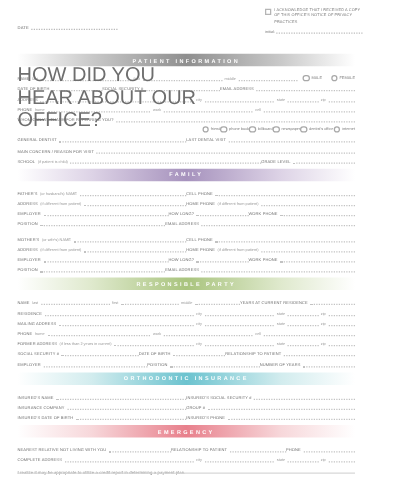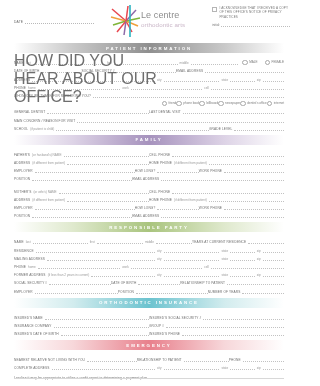--- a/index.html
+++ b/index.html
@@ -65,41 +65,20 @@
 
 <div class="page">
 
   <div class="hdr">
 
     <div class="date-row">
       <span class="lbl">DATE</span>
       <span class="ln"></span>
     </div>
 
-    <div class="logo">
-      <svg class="burst" viewBox="0 0 32 32">
-        <g stroke-width="1.5" stroke-linecap="butt">
-          <line x1="2" y1="4" x2="16" y2="16" stroke="#e8474f"></line>
-          <line x1="1" y1="12" x2="16" y2="16" stroke="#f0a03c"></line>
-          <line x1="3" y1="20" x2="16" y2="16" stroke="#7fb539"></line>
-          <line x1="7" y1="27" x2="16" y2="16" stroke="#e8474f"></line>
-          <line x1="14" y1="30" x2="16" y2="16" stroke="#8e69a8"></line>
-          <line x1="22" y1="27" x2="16" y2="16" stroke="#e8474f"></line>
-          <line x1="28" y1="21" x2="16" y2="16" stroke="#f0a03c"></line>
-          <line x1="30" y1="13" x2="16" y2="16" stroke="#7fb539"></line>
-          <line x1="26" y1="5" x2="16" y2="16" stroke="#8e69a8"></line>
-          <line x1="18" y1="1" x2="16" y2="16" stroke="#e8474f"></line>
-        </g>
-        <line x1="20" y1="0" x2="20" y2="32" stroke="#2bb3c0" stroke-width="1.6"></line>
-      </svg>
-      <div class="logo-txt">
-        <div class="l1">Le centre</div>
-        <div class="l2">orthodontic arts</div>
-      </div>
-    </div>
 
     <div class="ack">
       <div class="row">
         <span class="box"></span>
         <span class="txt">I ACKNOWLEDGE THAT I RECEIVED A COPY OF THIS OFFICE'S NOTICE OF PRIVACY PRACTICES</span>
       </div>
       <div class="init">
         <span class="lbl">initial:</span>
         <span class="ln"></span>
       </div>

